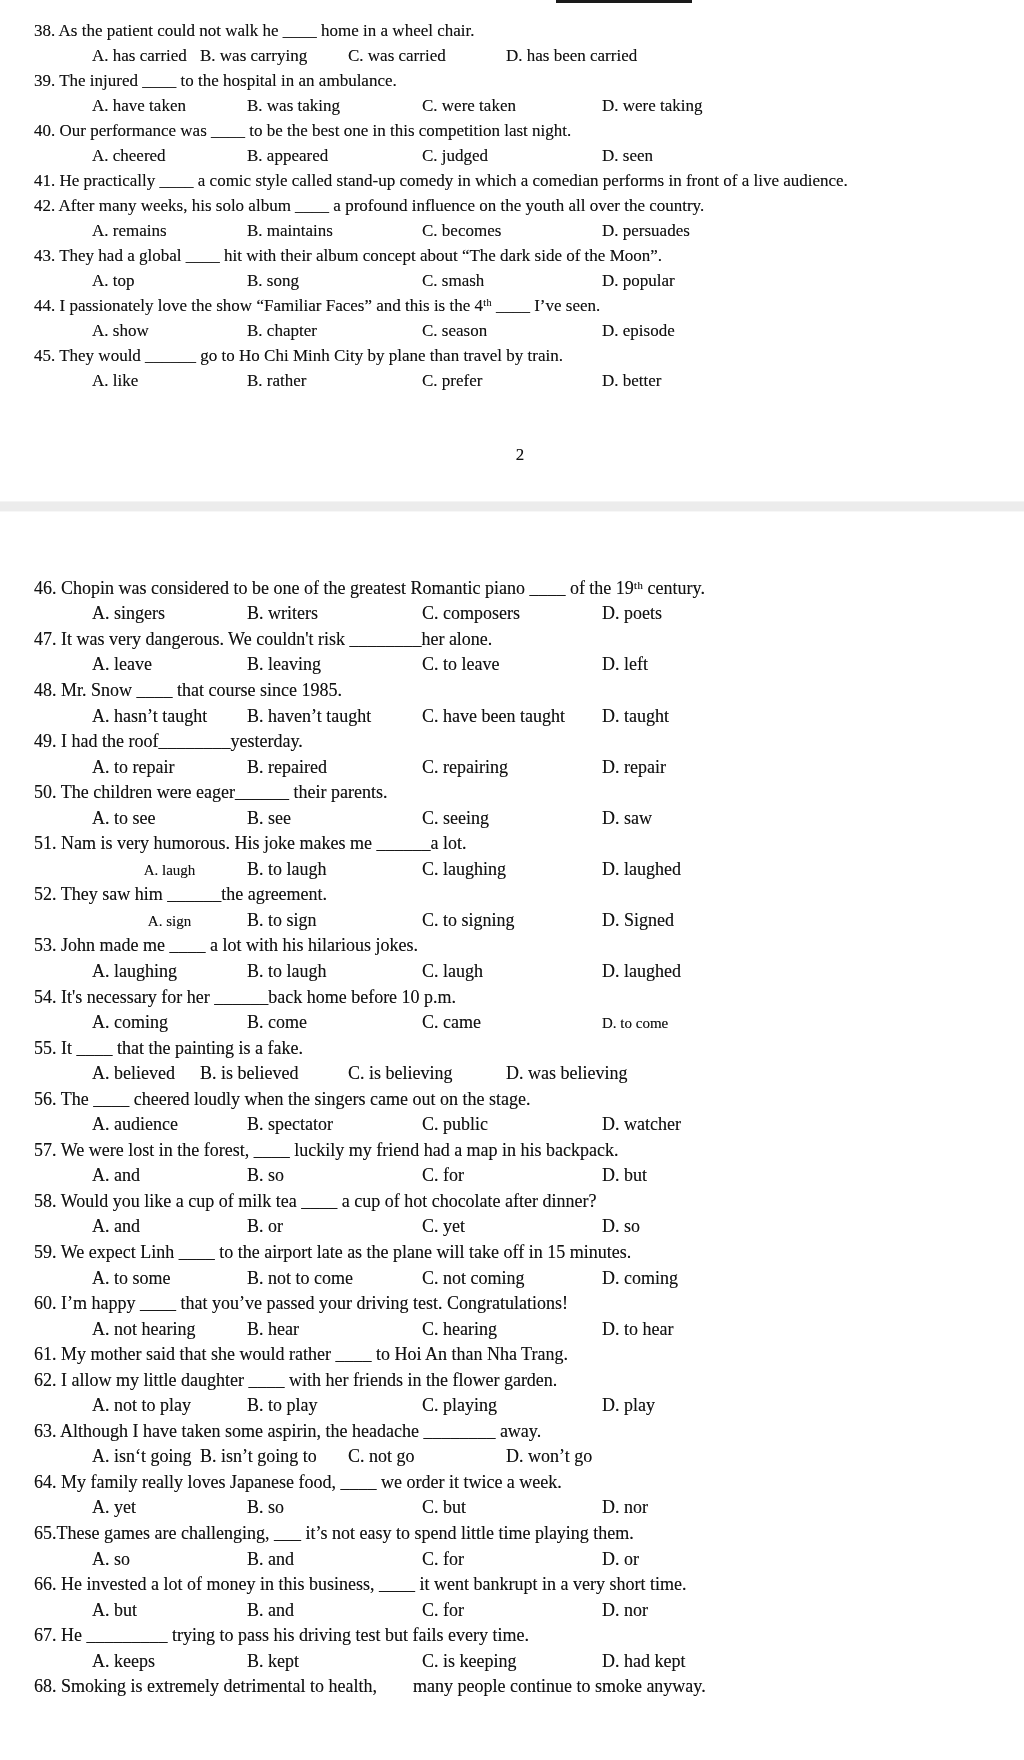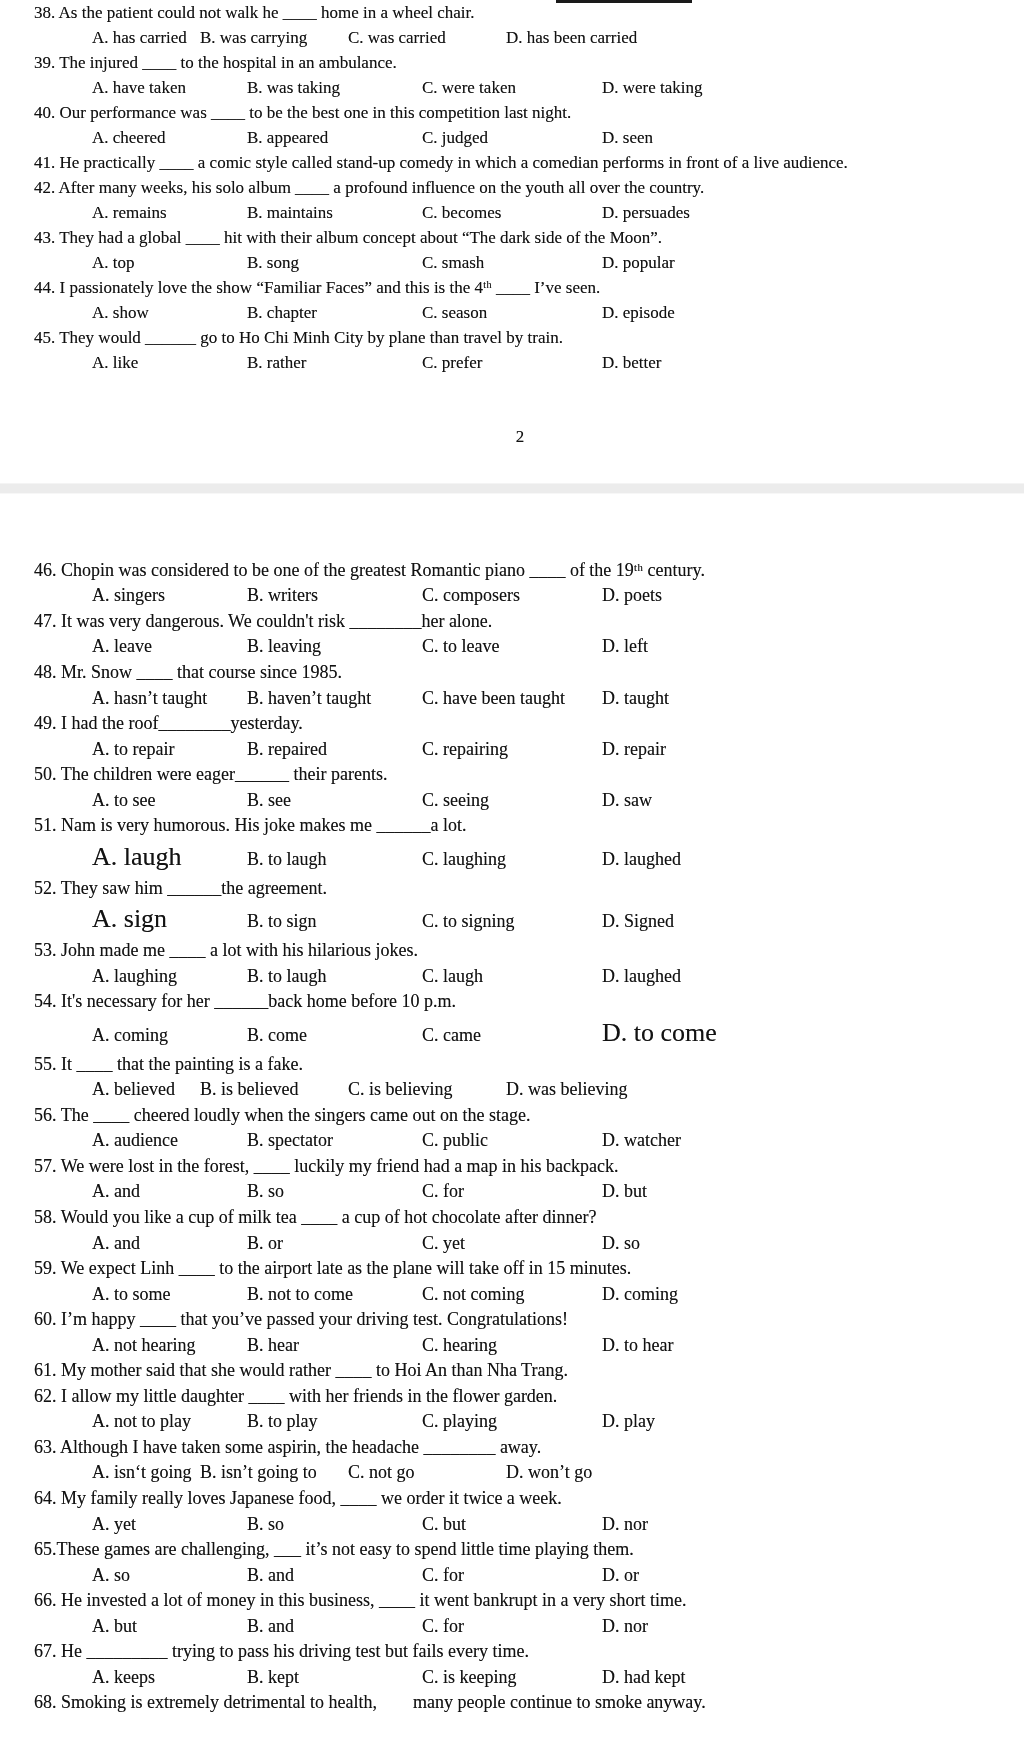--- a/index.html
+++ b/index.html
@@ -14,41 +14,41 @@
     position: relative;
     font-family: "Liberation Serif", "DejaVu Serif", serif;
     color: #121212;
     text-shadow: 0 0 0.6px rgba(10,10,10,0.45);
   }
   .page {
     padding-left: 34px;
     padding-right: 18px;
   }
   #page1 {
-    padding-top: 1px;
+    padding-top: 19px;
     font-size: 17px;
     line-height: 1.47;
   }
   #page2 {
     padding-top: 64px;
     font-size: 18px;
     line-height: 1.42;
     font-family: Liberation Serif, serif;
   }
   .q { margin: 0; }
   .stem { margin: 0; }
   .opts { padding-left: 58px; }
   .opt { display: inline-block; vertical-align: baseline; }
   .opt-0 { min-width: 155px; }
   .opt-1 { min-width: 175px; }
   .opt-2 { min-width: 180px; }
   .compact .opt-0 { min-width: 108px; }
   .compact .opt-1 { min-width: 148px; }
   .compact .opt-2 { min-width: 158px; }
-  .opt.large { font-size: 26px; }
+  .opt.large { font-size: 15px; text-align: center; }
   .page-num {
     text-align: center;
     margin-top: 48px;
     font-size: 17px;
     line-height: 25px;
   }
   .separator {
     margin-top: 34px;
     height: 9px;
     background: #ececec;

